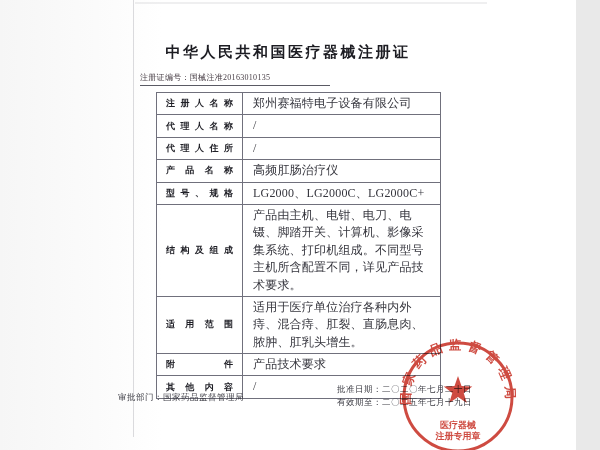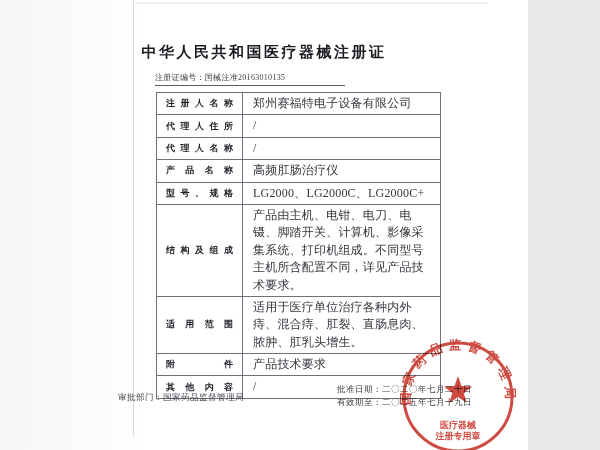--- a/index.html
+++ b/index.html
@@ -1,30 +1,31 @@
 <!DOCTYPE html>
 <html><head>
 <meta charset="utf-8">
 <style>
   html,body{margin:0;padding:0;background:#e9e9e9;}
   .screen{
     position:relative;width:528px;height:450px;overflow:hidden;
     background:linear-gradient(90deg,#f6f6f6 0%,#fcfcfc 20%,#ffffff 28%,#ffffff 100%);
     font-family:"Liberation Serif","DejaVu Serif",serif;
     color:#2b2b32;
+    padding-left:48px;
   }
   .page-edge-line{position:absolute;left:133px;top:0;width:1px;height:437px;background:rgba(130,130,140,.28);}
   .page-top-smudge{position:absolute;left:135px;top:2px;width:352px;height:2px;background:rgba(120,120,130,.12);}
 
   .title{
     position:absolute;left:0;top:43px;width:100%;text-align:center;
     font-size:15px;font-weight:bold;letter-spacing:2.5px;color:#1c1c22;
   }
   .regno{
-    position:absolute;left:155px;top:72px;
+    position:absolute;left:140px;top:72px;
     font-size:8px;color:#4a4048;
     border-bottom:1px solid #5a5a64;width:190px;padding-bottom:2px;
     letter-spacing:.3px;
   }
   table.cert{
     position:absolute;left:156px;top:92px;width:285px;
     border-collapse:collapse;table-layout:fixed;font-family:Liberation Serif, serif;
   }
   table.cert th,table.cert td{
     border:1px solid #70707c;vertical-align:middle;
@@ -63,25 +64,25 @@
 
   <div class="regno"><span>注册证编号：</span><span>国械注准20163010135</span></div>
 
   <table class="cert">
     <tbody>
         <tr class="h20">
       <th>注册人名称</th>
       <td>郑州赛福特电子设备有限公司</td>
     </tr>
     <tr class="h19">
-      <th>代理人住所</th>
+      <th>代理人名称</th>
       <td>/</td>
     </tr>
     <tr class="h19">
-      <th>代理人名称</th>
+      <th>代理人住所</th>
       <td>/</td>
     </tr>
     <tr class="h20">
       <th>产品名称</th>
       <td>高频肛肠治疗仪</td>
     </tr>
     <tr class="h20">
       <th>型号、规格</th>
       <td>LG2000、LG2000C、LG2000C+</td>
     </tr>

